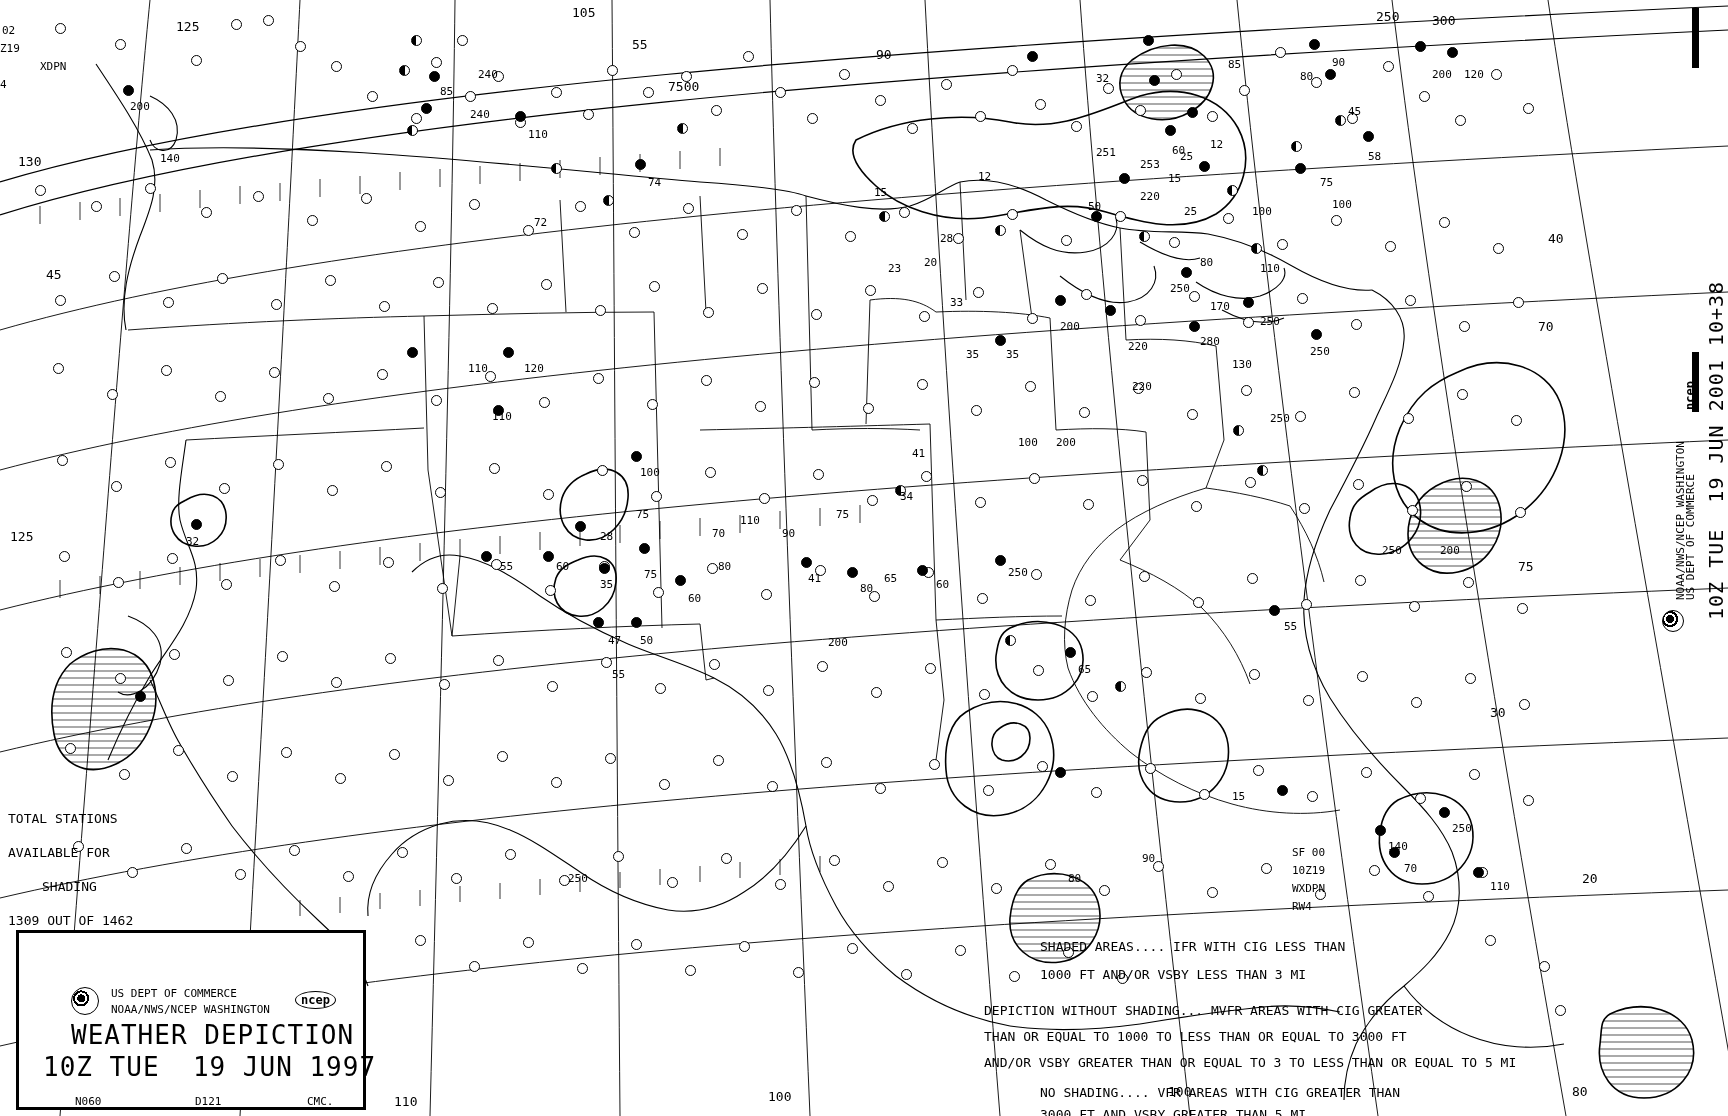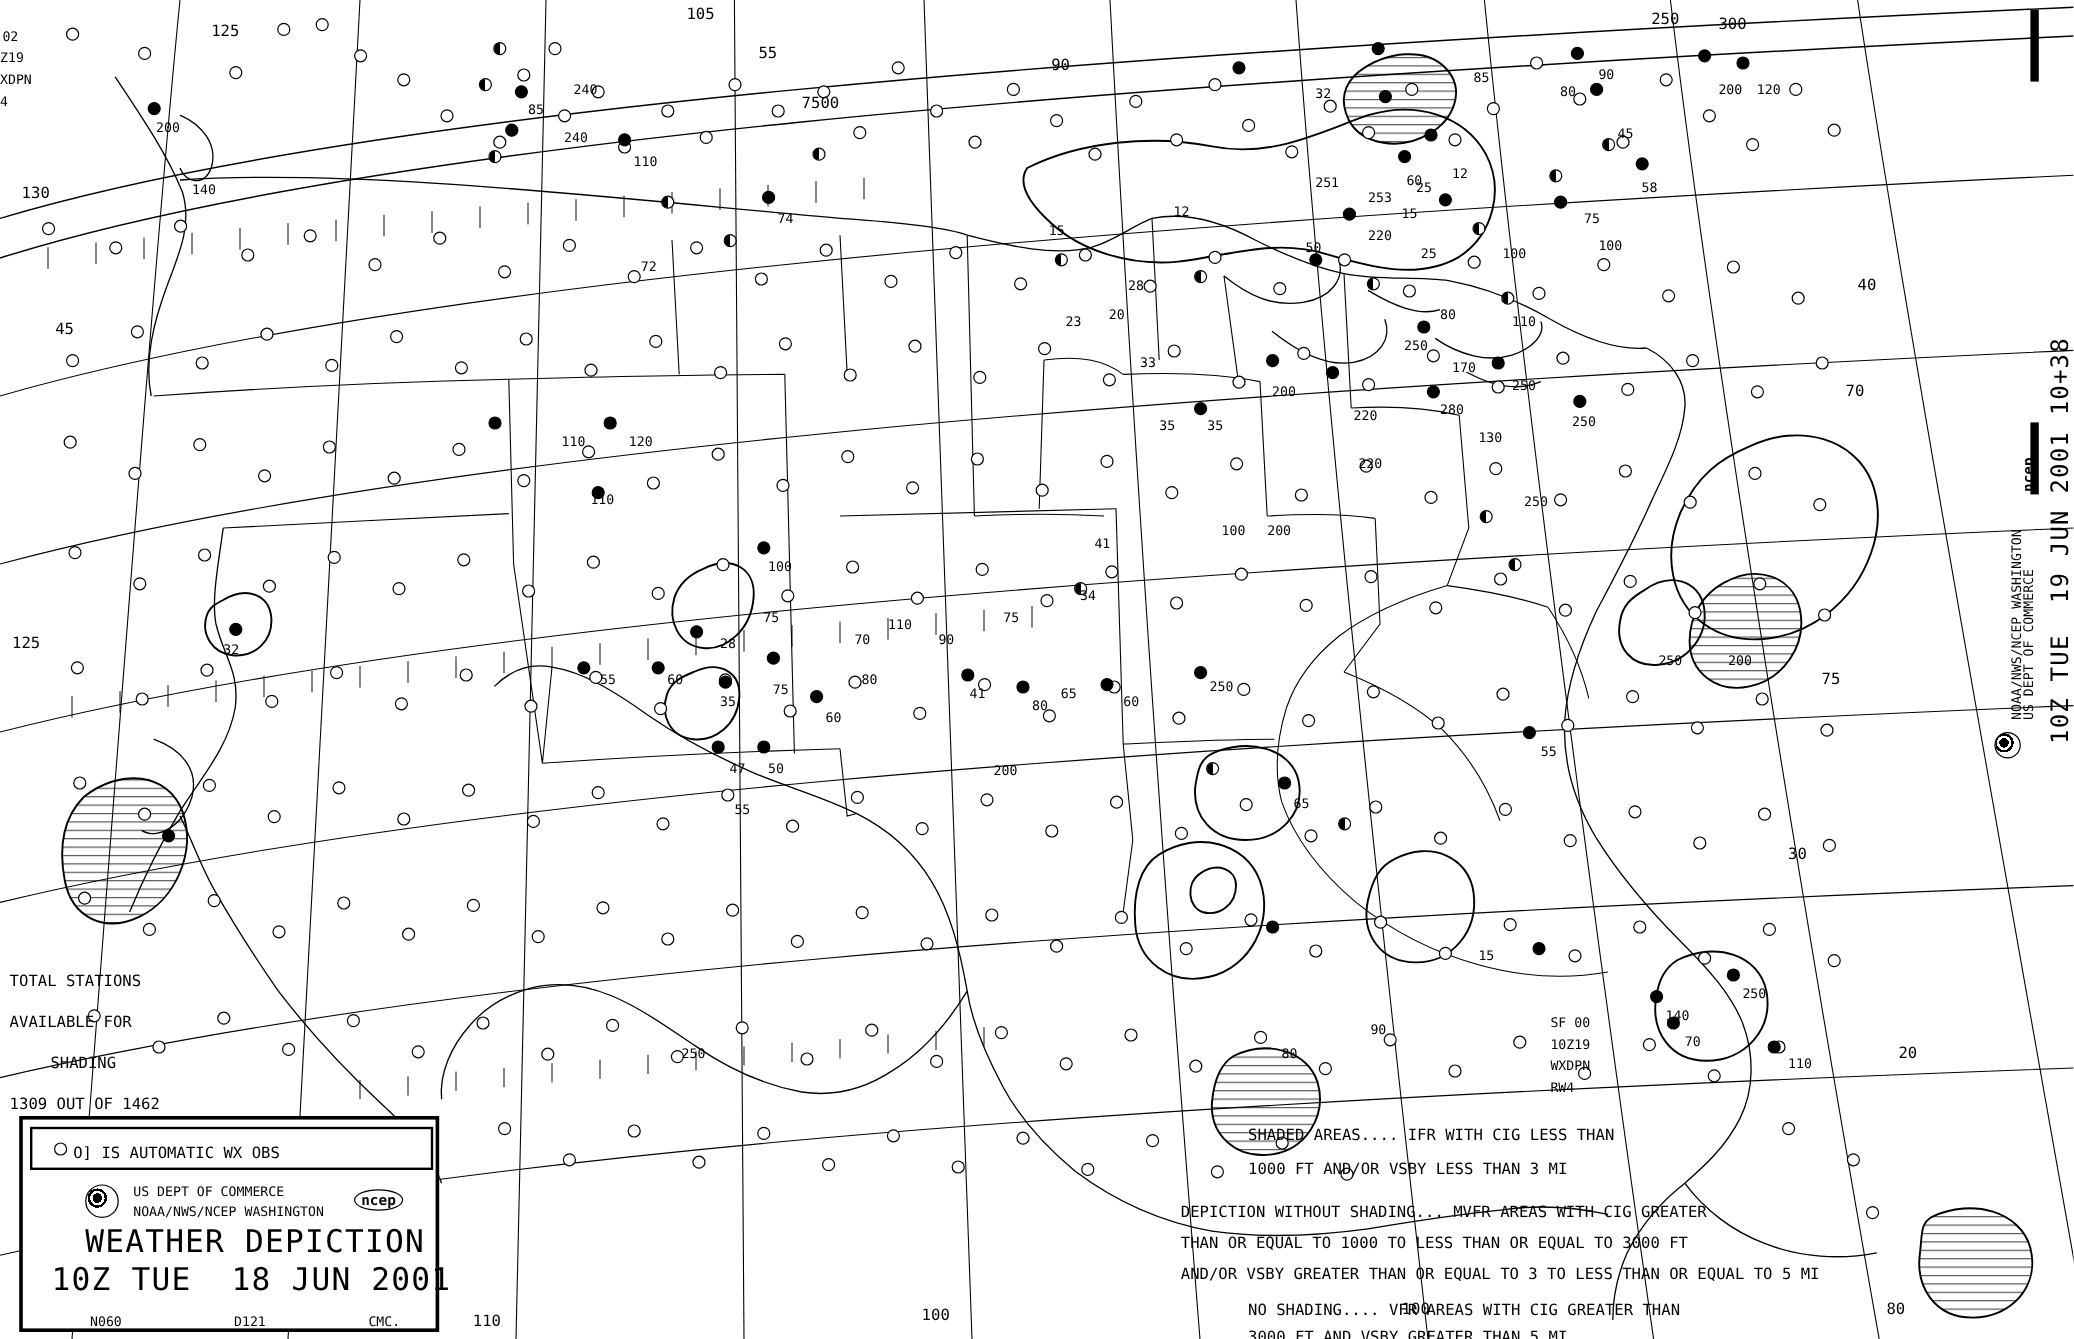--- a/index.html
+++ b/index.html
@@ -666,21 +666,21 @@
   <div>
     <div class="lbl" style="left:8px;top:812px;">TOTAL STATIONS</div>
     <div class="lbl" style="left:8px;top:846px;">AVAILABLE FOR</div>
     <div class="lbl" style="left:42px;top:880px;">SHADING</div>
     <div class="lbl" style="left:8px;top:914px;">1309 OUT OF 1462</div>
   </div>
 
   <div>
     <div class="lbl sm" style="left:2px;top:24px;">02</div>
     <div class="lbl sm" style="left:0px;top:42px;">Z19</div>
-    <div class="lbl sm" style="left:0px;top:60px;">XDPN</div>
+    <div class="lbl sm" style="left:0px;top:60px;padding-left:40px;">XDPN</div>
     <div class="lbl sm" style="left:0px;top:78px;">4</div>
   </div>
 
   <div>
     <div class="lbl sm" style="left:1292px;top:846px;">SF 00</div>
     <div class="lbl sm" style="left:1292px;top:864px;">10Z19</div>
     <div class="lbl sm" style="left:1292px;top:882px;">WXDPN</div>
     <div class="lbl sm" style="left:1292px;top:900px;">RW4</div>
   </div>
 
@@ -688,36 +688,32 @@
     <div class="lbl" style="left:1040px;top:940px;">SHADED AREAS.... IFR WITH CIG LESS THAN</div>
     <div class="lbl" style="left:1040px;top:968px;">1000 FT AND/OR VSBY LESS THAN 3 MI</div>
     <div class="lbl" style="left:984px;top:1004px;">DEPICTION WITHOUT SHADING... MVFR AREAS WITH CIG GREATER</div>
     <div class="lbl" style="left:984px;top:1030px;">THAN OR EQUAL TO 1000 TO LESS THAN OR EQUAL TO 3000 FT</div>
     <div class="lbl" style="left:984px;top:1056px;">AND/OR VSBY GREATER THAN OR EQUAL TO 3 TO LESS THAN OR EQUAL TO 5 MI</div>
     <div class="lbl" style="left:1040px;top:1086px;">NO SHADING.... VFR AREAS WITH CIG GREATER THAN</div>
     <div class="lbl" style="left:1040px;top:1108px;">3000 FT AND VSBY GREATER THAN 5 MI</div>
   </div>
 
   <div class="legendbox" style="left:16px;top:930px;width:350px;height:180px;">
-    <div class="legendbox2" style="left:6px;top:6px;width:336px;height:36px;border-width:2px;">
-      <span class="stn" style="left:18px;top:11px;"></span>
-      <span class="lbl" style="left:34px;top:14px;">O] IS AUTOMATIC WX OBS</span>
-    </div>
 
     <div style="position:absolute;left:52px;top:54px;">
       <div class="noaa"></div>
     </div>
     <div class="lbl sm" style="left:92px;top:54px;">US DEPT OF COMMERCE</div>
     <div class="lbl sm" style="left:92px;top:70px;">NOAA/NWS/NCEP WASHINGTON</div>
     <div style="position:absolute;left:276px;top:56px;">
       <span class="ncep-oval">ncep</span>
     </div>
 
     <div class="lbl" style="left:52px;top:96px;font-size:26px;letter-spacing:1px;">WEATHER DEPICTION</div>
-    <div class="lbl" style="left:24px;top:128px;font-size:26px;letter-spacing:1px;">10Z TUE  18 JUN 2001</div>
+    <div class="lbl" style="left:24px;top:128px;font-size:26px;letter-spacing:1px;">10Z TUE  19 JUN 1997</div>
 
     <div class="lbl sm" style="left:56px;top:162px;">N060</div>
     <div class="lbl sm" style="left:176px;top:162px;">D121</div>
     <div class="lbl sm" style="left:288px;top:162px;">CMC.</div>
   </div>
 
   <div class="rightstrip">
     <div class="lbl rot90" style="left:48px;top:620px;font-size:20px;letter-spacing:1px;">10Z TUE  19 JUN 2001 10+38</div>
     <div class="lbl rot90 sm" style="left:22px;top:600px;font-size:11px;">US DEPT OF COMMERCE</div>
     <div class="lbl rot90 sm" style="left:12px;top:600px;font-size:11px;">NOAA/NWS/NCEP WASHINGTON</div>

